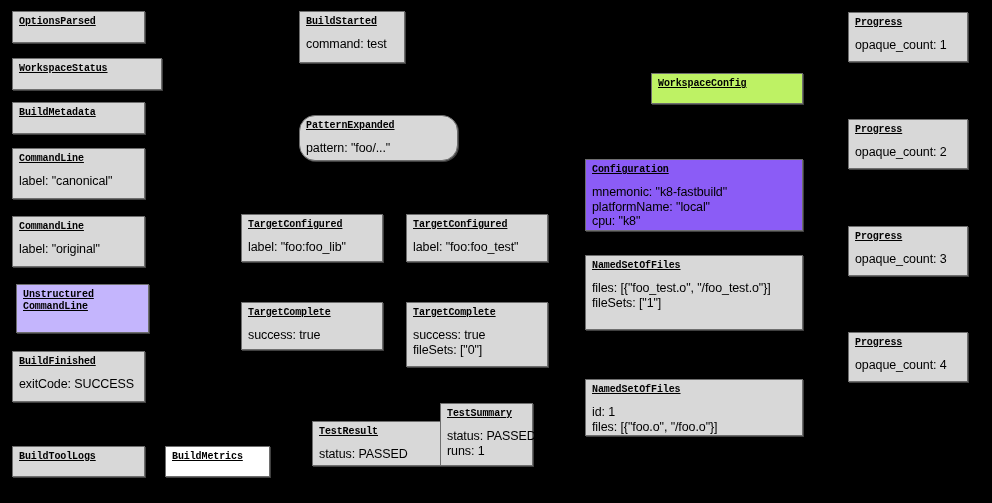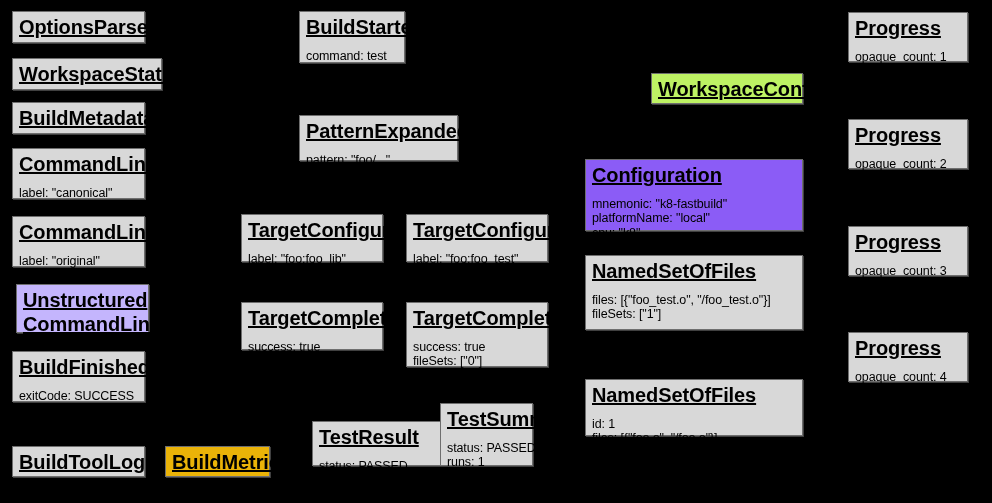--- a/index.html
+++ b/index.html
@@ -22,26 +22,27 @@
     position: absolute;
     box-sizing: border-box;
     background: #d8d8d8;
     border: 1px solid #6e6e6e;
     box-shadow: 1px 1px 0 #404040;
     padding: 4px 5px 4px 6px;
     line-height: 1.18;
     color: #000000;
   }
   .node-title {
-    font-size: 20px;
+    font-size: 10px;
     font-weight: bold;
     text-decoration: underline;
     white-space: pre-line;
     letter-spacing: -0.1px;
     display: block;
+    font-family: Liberation Mono, monospace;
   }
   .node-fields {
     display: block;
     margin-top: 9px;
   }
   .node-field {
     font-size: 12.5px;
     font-weight: normal;
     white-space: nowrap;
     display: block;
@@ -79,30 +80,30 @@
     </div>
     <div class="node" style="left: 12px; top: 351px; width: 133px; height: 51px; background: rgb(216, 216, 216); border-color: rgb(110, 110, 110); color: rgb(0, 0, 0);">
       <span class="node-title">BuildFinished</span>
       <span class="node-fields">
         <span class="node-field">exitCode: SUCCESS</span>
       </span>
     </div>
     <div class="node" style="left: 12px; top: 446px; width: 133px; height: 31px; background: rgb(216, 216, 216); border-color: rgb(110, 110, 110); color: rgb(0, 0, 0);">
       <span class="node-title">BuildToolLogs</span>
     </div>
-    <div class="node" style="left: 165px; top: 446px; width: 105px; height: 31px; background: #eab308; border-color: rgb(110, 110, 110); color: rgb(0, 0, 0);">
+    <div class="node" style="left: 165px; top: 446px; width: 105px; height: 31px; background: #ffffff; border-color: rgb(110, 110, 110); color: rgb(0, 0, 0);">
       <span class="node-title">BuildMetrics</span>
     </div>
     <div class="node" style="left: 299px; top: 11px; width: 106px; height: 52px; background: rgb(216, 216, 216); border-color: rgb(110, 110, 110); color: rgb(0, 0, 0);">
       <span class="node-title">BuildStarted</span>
       <span class="node-fields">
         <span class="node-field">command: test</span>
       </span>
     </div>
-    <div class="node" style="left: 299px; top: 115px; width: 159px; height: 46px; background: rgb(216, 216, 216); border-color: rgb(110, 110, 110); color: rgb(0, 0, 0);">
+    <div class="node" style="left: 299px; top: 115px; width: 159px; height: 46px; background: rgb(216, 216, 216); border-color: rgb(110, 110, 110); color: rgb(0, 0, 0); border-radius: 16px;">
       <span class="node-title">PatternExpanded</span>
       <span class="node-fields">
         <span class="node-field">pattern: "foo/..."</span>
       </span>
     </div>
     <div class="node" style="left: 241px; top: 214px; width: 142px; height: 48px; background: rgb(216, 216, 216); border-color: rgb(110, 110, 110); color: rgb(0, 0, 0);">
       <span class="node-title">TargetConfigured</span>
       <span class="node-fields">
         <span class="node-field">label: "foo:foo_lib"</span>
       </span>

